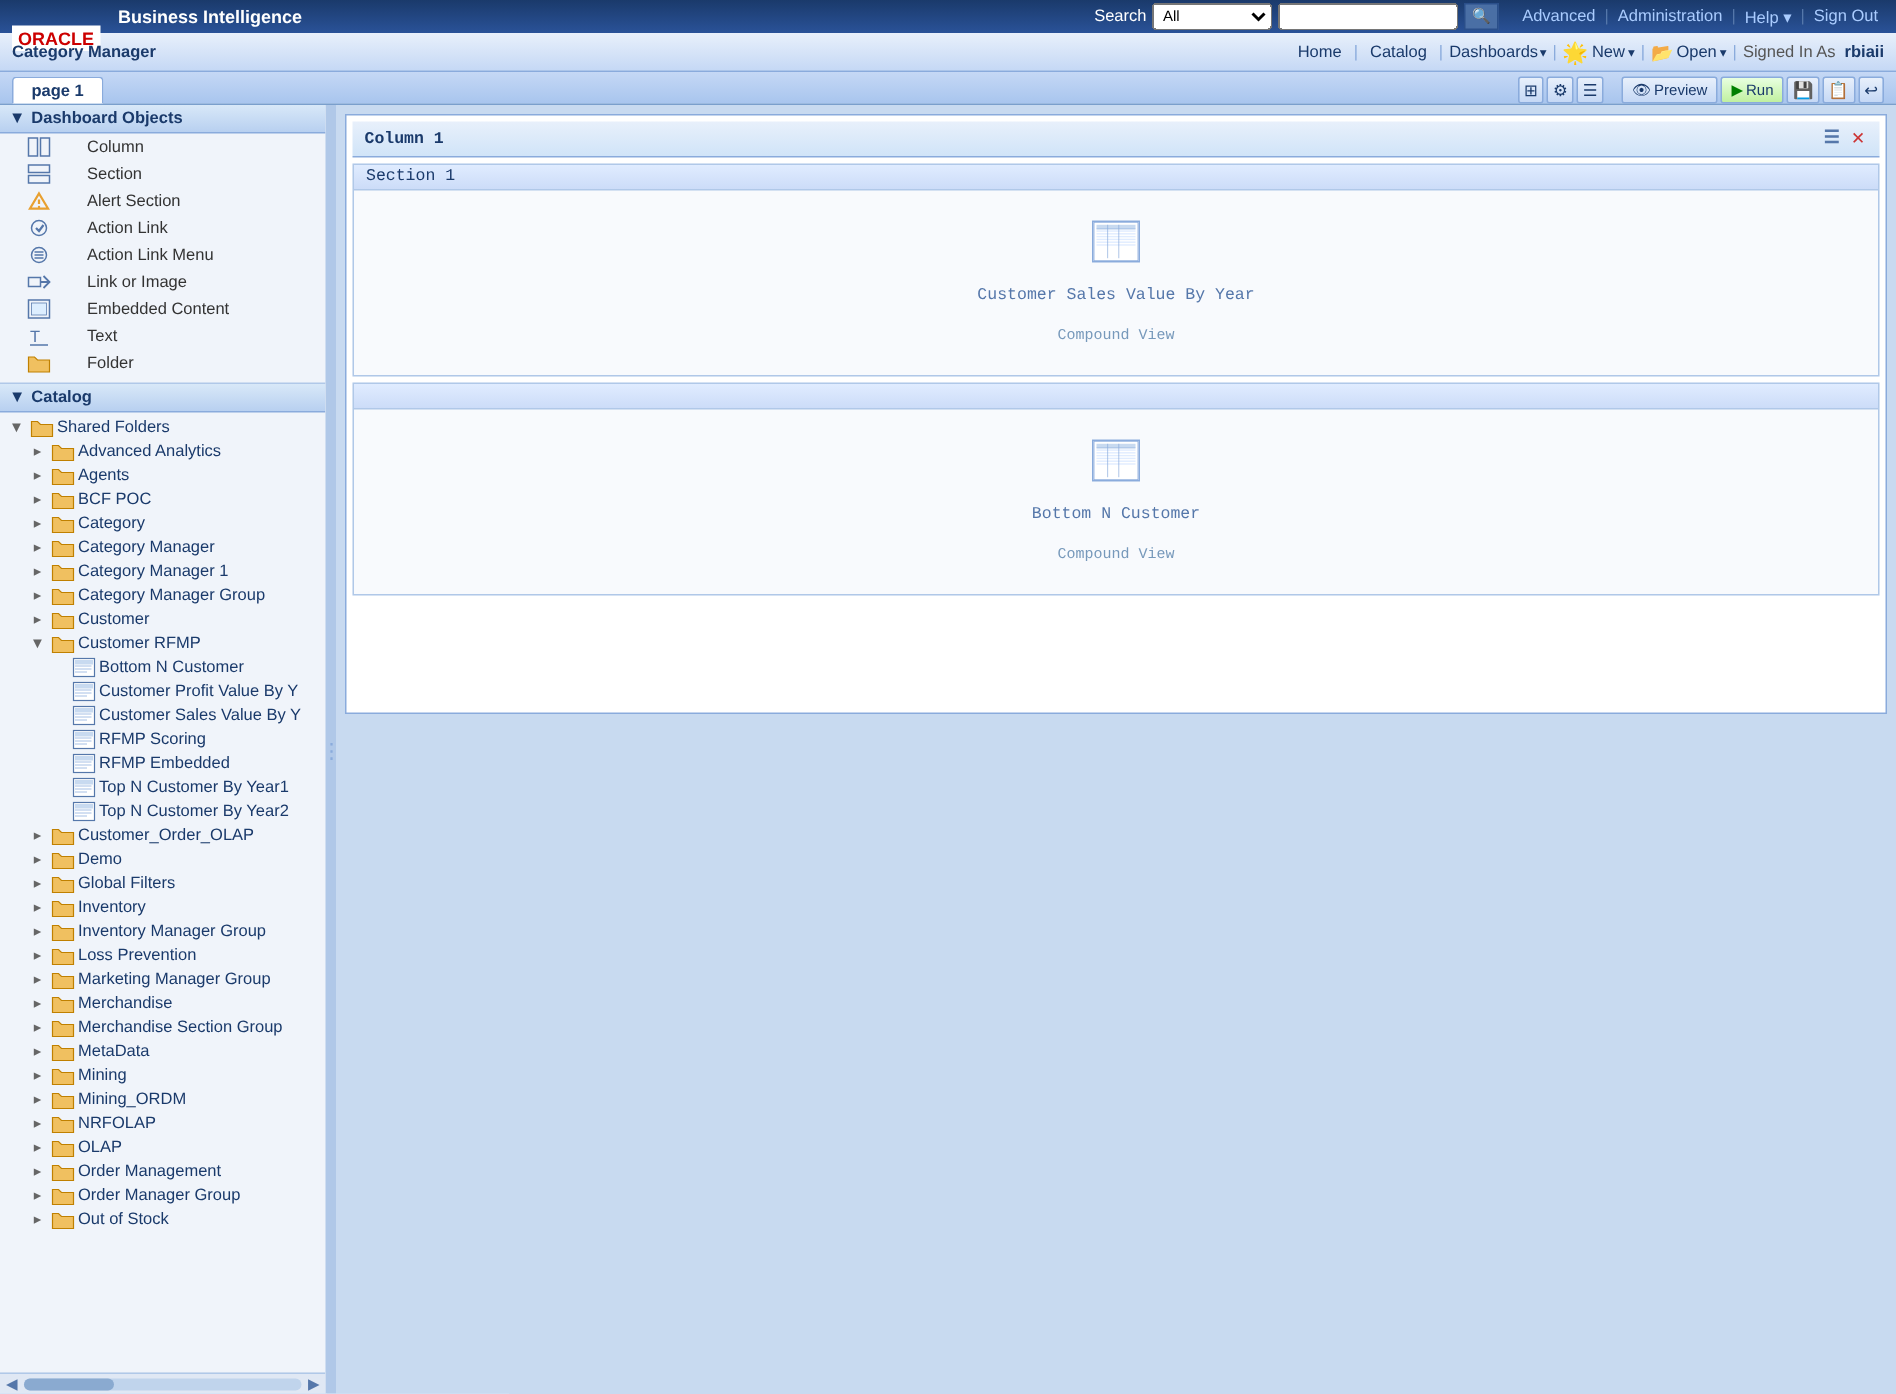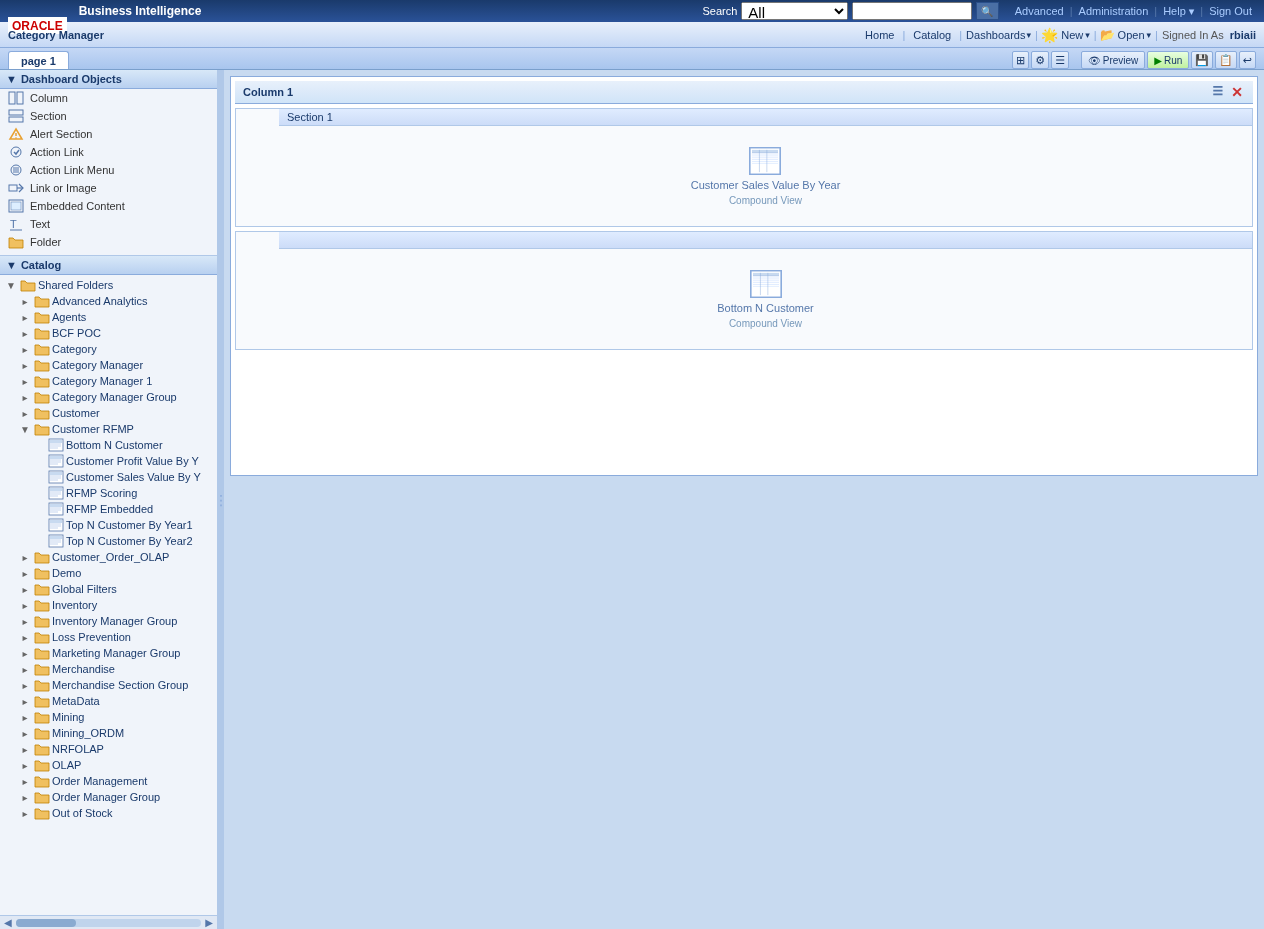--- a/index.html
+++ b/index.html
@@ -115,25 +115,26 @@
       color: #1a3a6b;
       border-bottom: 1px solid #8aabdc;
       display: flex;
       align-items: center;
       gap: 4px;
       cursor: pointer;
     }
     .dash-item {
       display: flex;
       align-items: center;
-      gap: 6px;
+      gap: 24px;
       padding: 2px 8px;
       font-size: 11px;
       color: #333;
       cursor: pointer;
+      margin-left: 10px;
     }
     .dash-item .item-icon { width: 16px; height: 14px; display: flex; align-items: center; justify-content: center; font-size: 11px; }
 
     
     #catalog { flex: 1; overflow: hidden; display: flex; flex-direction: column; }
     #catalog-scroll { flex: 1; overflow-y: auto; overflow-x: auto; }
     
     .tree-item {
       display: flex;
       align-items: center;
@@ -164,20 +165,21 @@
     .scroll-arrow { font-size: 10px; color: #5577aa; cursor: pointer; padding: 0 2px; }
     .scroll-track { flex: 1; height: 8px; background: #c0d4ec; border-radius: 4px; }
     .scroll-thumb { width: 60px; height: 8px; background: #8aaad0; border-radius: 4px; }
 
     
     #content {
       flex: 1;
       background: #c8daf0;
       padding: 6px;
       overflow: auto;
+      font-family: Liberation Mono, monospace;
     }
 
     
     .column-container {
       background: white;
       border: 1px solid #8aabdc;
       padding: 4px;
       min-height: 400px;
     }
     .column-header {
@@ -194,41 +196,40 @@
     }
     .column-header-actions { display: flex; gap: 4px; }
     .col-action-btn { font-size: 12px; cursor: pointer; color: #5577aa; padding: 0 2px; }
     .col-action-btn.close { color: #cc3333; font-size: 14px; font-weight: bold; }
 
     
     .section-box {
       border: 1px solid #b0c8e8;
       margin-bottom: 4px;
       background: #f8fafd;
-      padding-left: 43px;
     }
     .section-title {
       background: linear-gradient(to bottom, #e0ecff, #ccdcf8);
       padding: 2px 8px;
       font-size: 11px;
       color: #1a3a6b;
       border-bottom: 1px solid #b0c8e8;
     }
     .section-content {
       display: flex;
       align-items: center;
       justify-content: center;
       padding: 20px;
       min-height: 100px;
     }
     .report-widget {
       display: flex;
       flex-direction: column;
       align-items: center;
-      gap: 4px;
+      gap: 16px;
       cursor: pointer;
     }
     .report-widget-label {
       font-size: 11px;
       color: #5577aa;
       text-align: center;
     }
     .report-widget-sublabel {
       font-size: 10px;
       color: #7799bb;
@@ -263,21 +264,21 @@
 <body>
 
 <div id="topbar">
   <div class="oracle-logo">
     <span style="color:#cc0000; font-weight:bold; font-size:12px;">ORACLE</span>
   </div>
   <span style="color:white; font-size:12px; font-weight:bold; margin-left:4px;">Business Intelligence</span>
 
   <div class="search-area">
     <label>Search</label>
-    <select style="font-size:15px; height:18px;">
+    <select style="font-size:10px; height:18px;">
       <option>All</option>
       <option>Dashboards</option>
       <option>Reports</option>
     </select>
     <input type="text" style="height: 18px; width: 120px; font-size: 10px;">
     <button style="height:18px; font-size:10px; padding:0 4px; background:#4a6fa5; color:white; border:1px solid #2a4f8a; cursor:pointer;">🔍</button>
     <div class="top-links">
       <a href="#" style="color:#aaccff; font-size:11px; text-decoration:none; padding:0 4px;">Advanced</a>
       <span style="color:#5577aa;">|</span>
       <a href="#" style="color:#aaccff; font-size:11px; text-decoration:none; padding:0 4px;">Administration</a>

